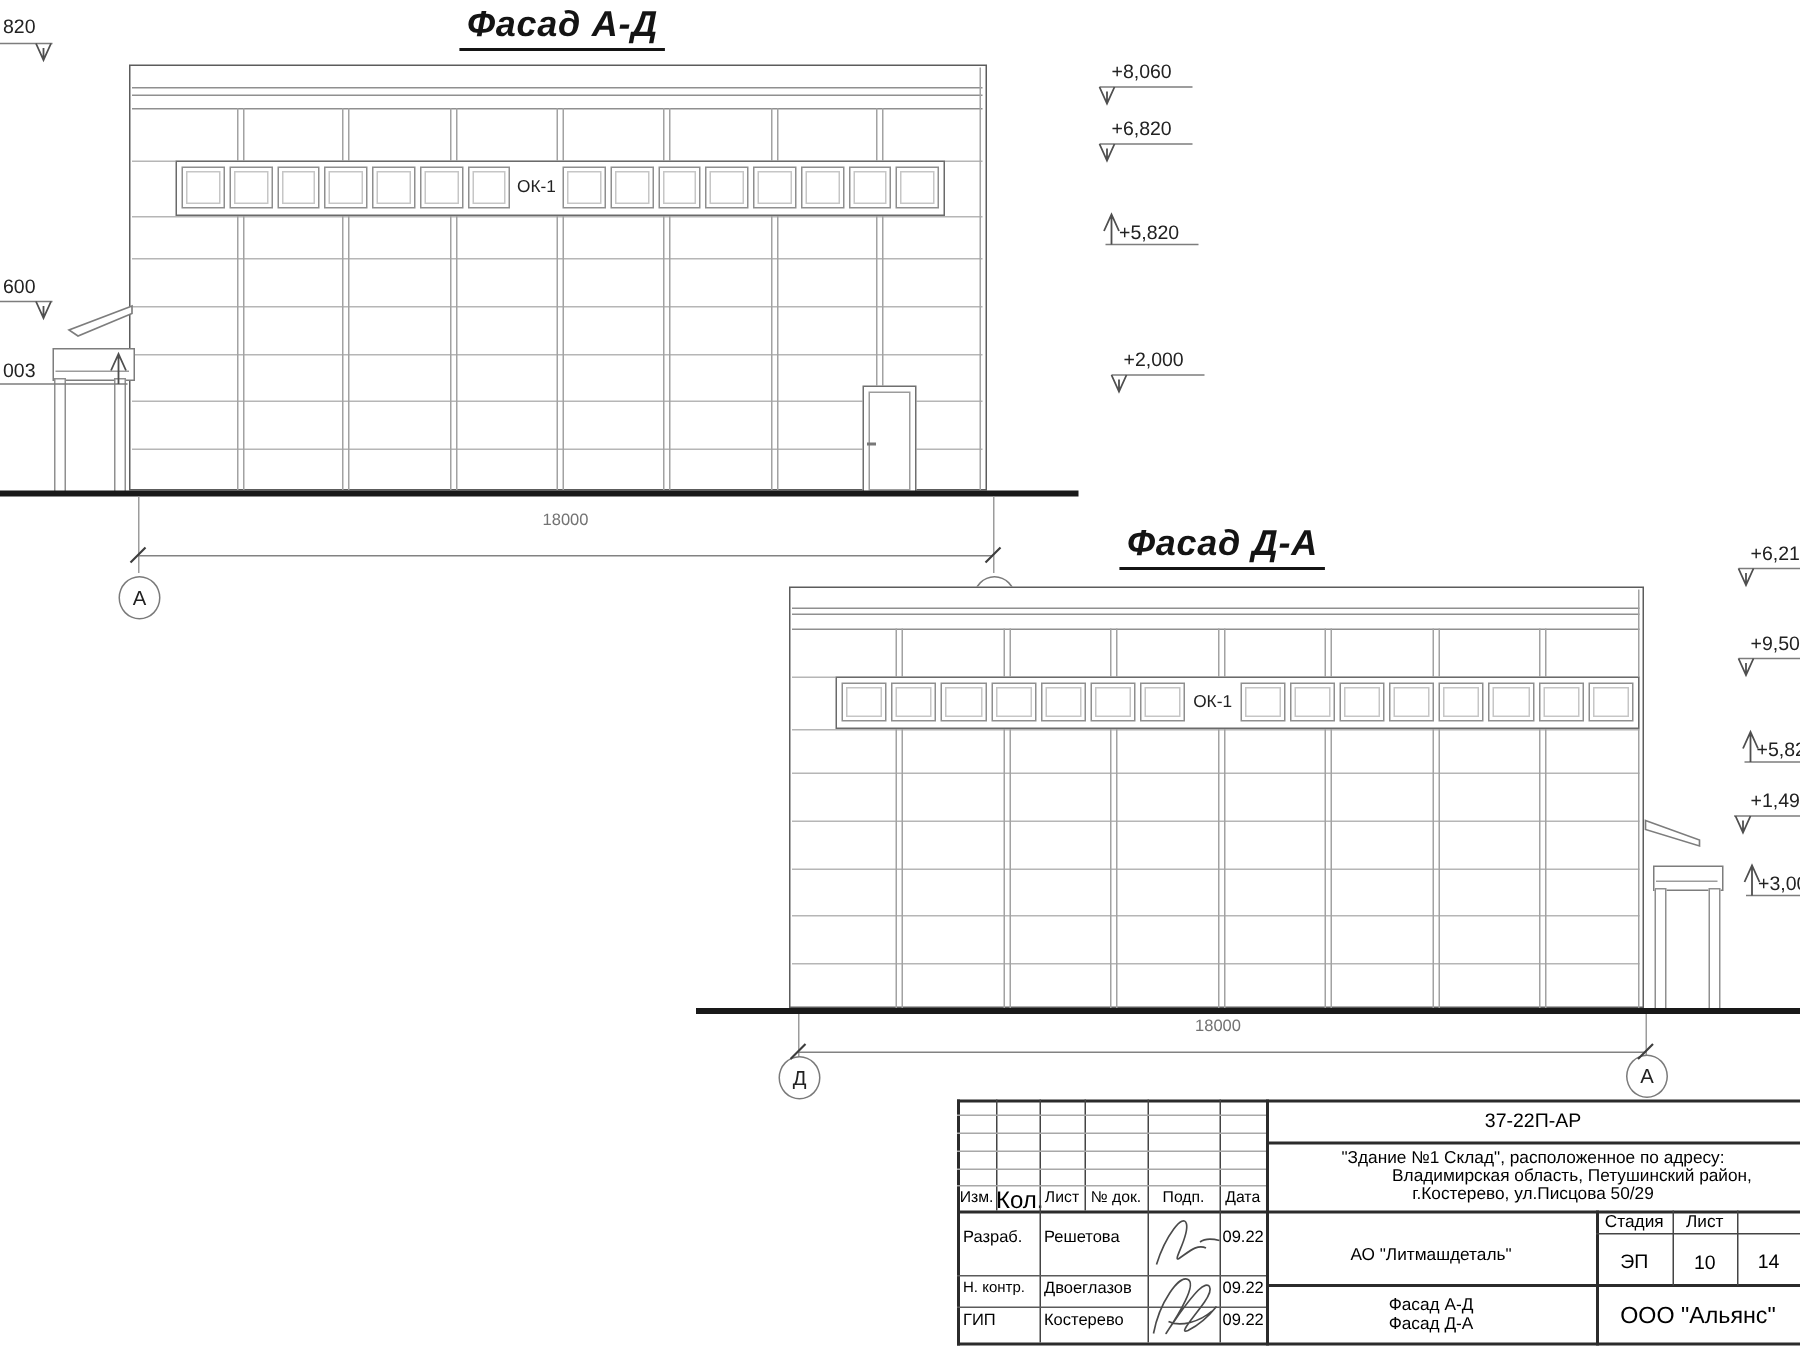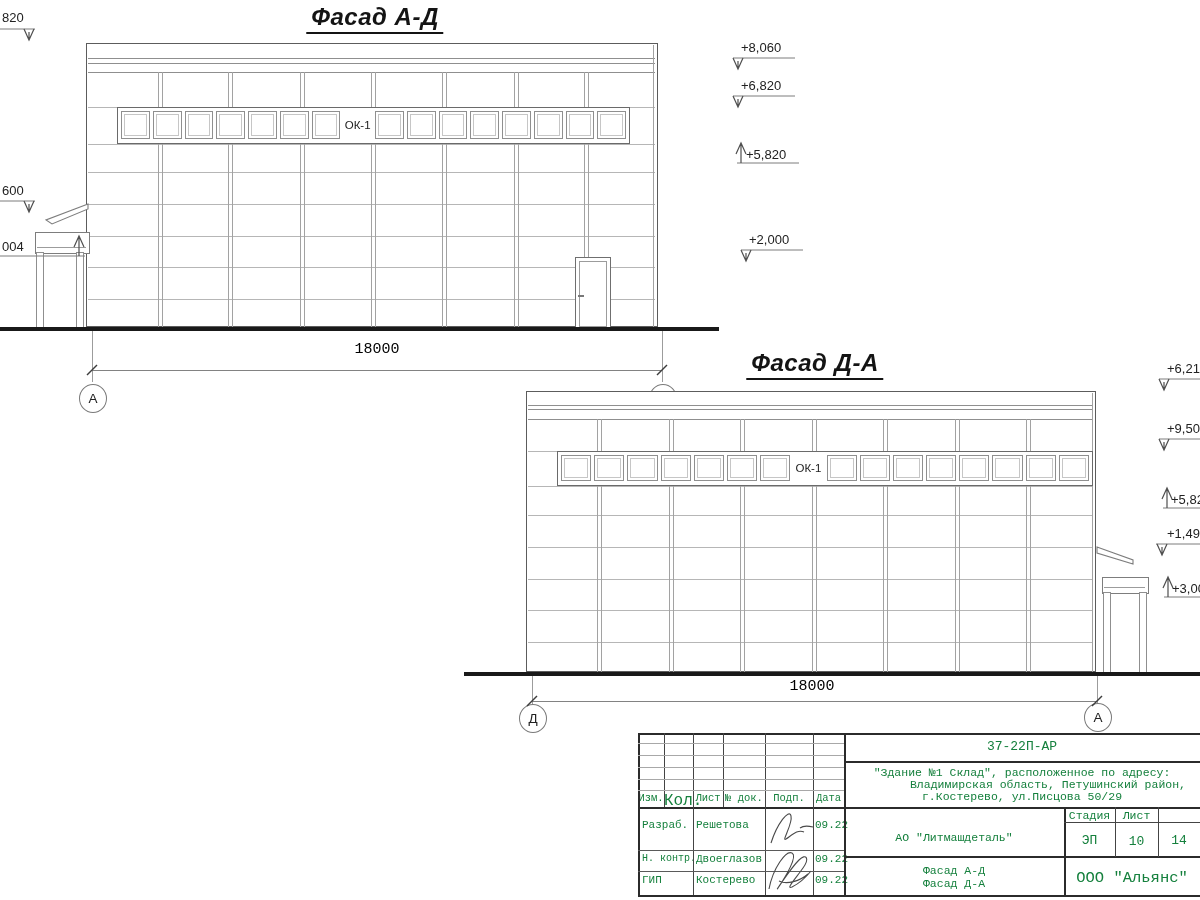--- a/index.html
+++ b/index.html
@@ -1,23 +1,23 @@
 <!DOCTYPE html>
 <html><head>
 <meta charset="utf-8">
 <style>
   html,body{margin:0;padding:0;background:#fff;}
   #sheet{position:relative;width:1200px;height:900px;background:#fff;overflow:hidden;
          font-family:"Liberation Sans",sans-serif;color:#1b1b1b;}
   .abs{position:absolute;}
-  .tb{position:absolute;font-family:Liberation Mono, monospace;color:#15803d;font-size:11.5px;white-space:nowrap;}
+  .tb{position:absolute;font-family:Liberation Sans, sans-serif;color:#000000;font-size:11.5px;white-space:nowrap;}
   .c{text-align:center;}
   .facade-title{position:absolute;transform:translateX(-50%);font:bold italic 24px "Liberation Sans",sans-serif;
                 color:#141414;border-bottom:2px solid #141414;padding:0 5px 1px 5px;letter-spacing:.5px;}
-  .dim-label{position:absolute;transform:translateX(-50%);font-size:15px;color:#000000;font-family:Liberation Mono, monospace;}
+  .dim-label{position:absolute;transform:translateX(-50%);font-size:11px;color:#737373;}
   .elev-text{position:absolute;font-size:13px;color:#222;}
   .bubble{position:absolute;width:26px;height:27px;border:1.2px solid #7a7a7a;border-radius:50%;
           background:#fff;display:flex;align-items:center;justify-content:center;font-size:13.5px;color:#222;}
   .ok-label{position:absolute;display:flex;align-items:center;justify-content:center;font-size:11.5px;color:#222;}
   svg.overlay{position:absolute;left:0;top:0;pointer-events:none;}
 </style>
 </head>
 <body>
 
 <div id="sheet">
@@ -141,21 +141,21 @@
     <div class="abs" style="left: 92px; top: 370px; width: 570px; height: 0px; border-top: 1px solid rgb(130, 130, 130);"></div>
     <div class="dim-label" style="left: 377px; top: 341px;">18000</div>
     <div class="bubble" style="left: 79px; top: 383.5px;">А</div>
     <div class="bubble" style="left: 649px; top: 383.5px;">Д</div>
     <div class="elev-text" style="left: 741px; top: 40px;">+8,060</div>
     <div class="elev-text" style="left: 741px; top: 78px;">+6,820</div>
     <div class="elev-text" style="left: 746px; top: 147px;">+5,820</div>
     <div class="elev-text" style="left: 749px; top: 232px;">+2,000</div>
     <div class="elev-text" style="left: 2px; top: 10px;">820</div>
     <div class="elev-text" style="left: 2px; top: 183px;">600</div>
-    <div class="elev-text" style="left: 2px; top: 239px;">004</div>
+    <div class="elev-text" style="left: 2px; top: 239px;">003</div>
     <div class="facade-title" style="left: 815px; top: 349px;">Фасад Д-А</div>
     <div class="abs" style="left: 526px; top: 391px; width: 568px; height: 279px; border: 1.5px solid rgb(92, 92, 92); background: rgb(255, 255, 255);"></div>
     <div class="abs" style="left: 528px; top: 405px; width: 565px; height: 0px; border-top: 1px solid rgb(143, 143, 143);"></div>
     <div class="abs" style="left: 528px; top: 409px; width: 565px; height: 0px; border-top: 1px solid rgb(143, 143, 143);"></div>
     <div class="abs" style="left: 528px; top: 419px; width: 565px; height: 0px; border-top: 1px solid rgb(143, 143, 143);"></div>
     <div class="abs" style="left: 528px; top: 451px; width: 565px; height: 0px; border-top: 1px solid rgb(182, 182, 182);"></div>
     <div class="abs" style="left: 528px; top: 486px; width: 565px; height: 0px; border-top: 1px solid rgb(182, 182, 182);"></div>
     <div class="abs" style="left: 528px; top: 515px; width: 565px; height: 0px; border-top: 1px solid rgb(182, 182, 182);"></div>
     <div class="abs" style="left: 528px; top: 547px; width: 565px; height: 0px; border-top: 1px solid rgb(182, 182, 182);"></div>
     <div class="abs" style="left: 528px; top: 579px; width: 565px; height: 0px; border-top: 1px solid rgb(182, 182, 182);"></div>

